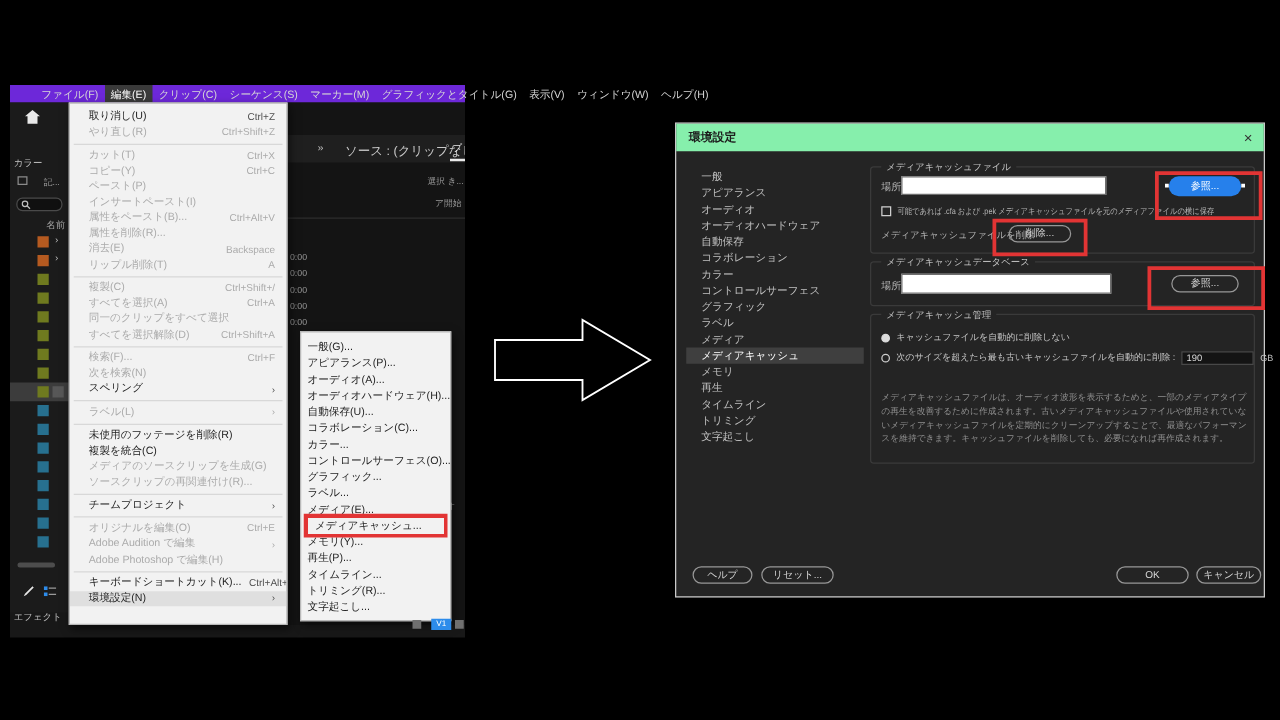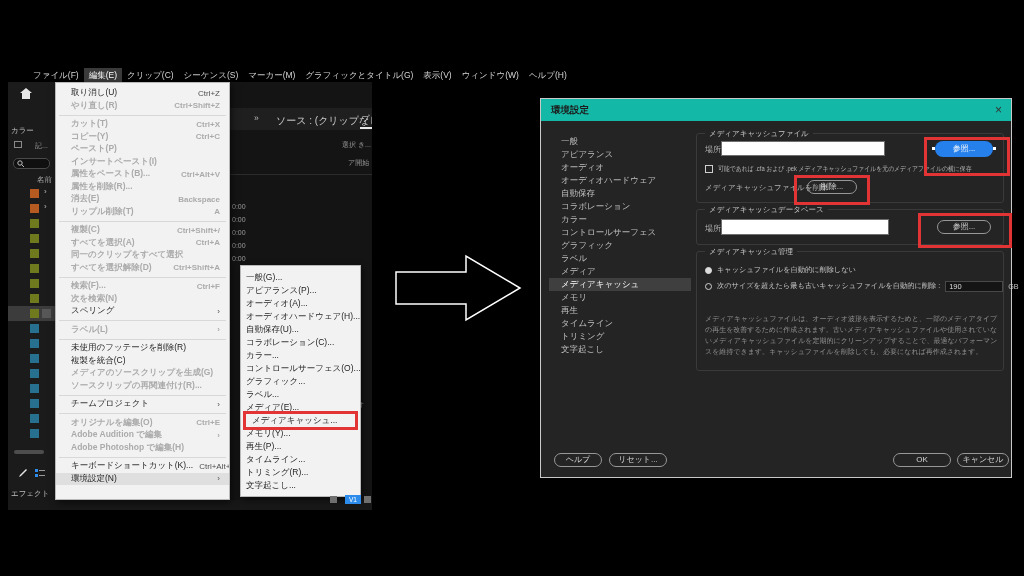--- a/index.html
+++ b/index.html
@@ -1,21 +1,21 @@
 <!DOCTYPE html>
 <html><head>
 <meta charset="utf-8">
 <style>
   html,body{margin:0;padding:0;background:#000;}
   body{width:1024px;height:576px;overflow:hidden;font-family:"Liberation Sans","DejaVu Sans",sans-serif;}
   #stage{position:relative;width:1024px;height:576px;background:#000;}
 
   
   #pp-window{position:absolute;left:8px;top:68px;width:364px;height:442px;background:#181818;}
-  #pp-menubar{position:absolute;left:0;top:0;width:364px;height:14px;background:#000000;display:flex;align-items:center;padding-left:20px;box-sizing:border-box;}
+  #pp-menubar{position:absolute;left:0;top:0;width:364px;height:14px;background:#6d28d9;display:flex;align-items:center;padding-left:20px;box-sizing:border-box;}
   .mb-item{padding:0 5px;height:14px;line-height:14px;font-size:8.5px;color:#d6d6d6;white-space:nowrap;}
   .mb-item.active{background:#3a3a3a;color:#fff;}
 
   #pp-left{position:absolute;left:0;top:14px;width:47px;height:408px;background:#1b1b1b;overflow:hidden;}
   #pp-home{position:absolute;left:11px;top:5px;}
   #pp-colorlabel{position:absolute;left:3px;top:44px;font-size:7.5px;color:#c2c2c2;}
   .tiny-ico{position:absolute;width:8px;height:7px;border:1px solid #8a8a8a;box-sizing:border-box;}
   #pp-binlabel{position:absolute;left:27px;top:59px;font-size:7px;color:#9a9a9a;}
   #pp-search{position:absolute;left:5px;top:76px;width:37px;height:11px;background:#101010;border:1px solid #4a4a4a;border-radius:5px;box-sizing:border-box;}
   #pp-namecol{position:absolute;left:29px;top:93px;font-size:7.5px;color:#a8a8a8;white-space:nowrap;}
@@ -39,34 +39,34 @@
   .tc{position:absolute;left:2px;font-size:7px;color:#9a9a9a;}
   #pp-vidfrag{position:absolute;left:120px;top:318px;font-size:7px;color:#9a9a9a;}
 
   #pp-v1{position:absolute;left:337px;top:427px;width:16px;height:9px;background:#2d8ceb;color:#fff;font-size:6.5px;line-height:9px;text-align:center;}
   .bt-ico{position:absolute;top:428px;width:7px;height:7px;background:#6f6f6f;}
 
   
   #edit-menu{position:absolute;left:47px;top:14px;width:175px;height:418px;background:#f2f2f2;border:1px solid #b9b9b9;box-shadow:2px 3px 7px rgba(0,0,0,.55);box-sizing:border-box;padding:4px 0;overflow:hidden;}
   .menu-item{display:flex;justify-content:space-between;align-items:center;height:12.5px;padding:0 9px 0 15px;font-size:8.5px;color:#1e1e1e;white-space:nowrap;}
   .menu-item .sc{font-size:8px;color:#4f4f4f;margin-left:6px;}
-  .menu-item.disabled,.menu-item.disabled .sc{color:#ababab;font-weight:bold;}
+  .menu-item.disabled,.menu-item.disabled .sc{color:#ababab;}
   .menu-item.active{background:#dfdfdf;}
   .menu-sep{height:1px;background:#d8d8d8;margin:2.5px 3px;}
 
   #pref-submenu{position:absolute;left:232px;top:197px;width:121px;height:232px;background:#f2f2f2;border:1px solid #b9b9b9;box-shadow:2px 3px 7px rgba(0,0,0,.55);box-sizing:border-box;padding:5px 0;overflow:visible;}
   .sub-item{height:13px;line-height:13px;padding:0 6px 0 5px;font-size:8.5px;color:#1e1e1e;white-space:nowrap;}
   .sub-item.red-ring{box-shadow:0 0 0 3px #e23434;margin:0 5px;padding-left:6px;position:relative;z-index:3;}
 
   
   #big-arrow{position:absolute;left:388px;top:250px;}
 
   
   #pref-dialog{position:absolute;left:540px;top:98px;width:472px;height:380px;background:#242424;border:1px solid #c9c9c9;box-shadow:3px 4px 12px rgba(0,0,0,.6);box-sizing:border-box;}
-  #dlg-titlebar{position:absolute;left:0;top:0;width:470px;height:22px;background:#14b8a6;display:flex;align-items:center;justify-content:space-between;padding:0 9px 0 10px;box-sizing:border-box;}
+  #dlg-titlebar{position:absolute;left:0;top:0;width:470px;height:22px;background:#86efac;display:flex;align-items:center;justify-content:space-between;padding:0 9px 0 10px;box-sizing:border-box;}
   #dlg-title{font-size:9.5px;font-weight:bold;color:#1c1c1c;}
   #dlg-close{font-size:12px;color:#333;line-height:12px;}
   #dlg-sidebar{position:absolute;left:8px;top:36px;width:142px;height:260px;}
   .side-item{height:13px;line-height:13px;padding-left:12px;font-size:8.5px;color:#c0c0c0;white-space:nowrap;}
   .side-item.selected{background:#3f3f3f;color:#ffffff;}
 
   #dlg-main{position:absolute;left:155px;top:30px;width:312px;height:320px;}
   .grp{position:absolute;border:1px solid #3a3a3a;border-radius:3px;box-sizing:border-box;}
   .grp-title{position:absolute;top:-5px;left:8px;background:#242424;padding:0 4px;font-size:7.5px;color:#c6c6c6;white-space:nowrap;}
   #grp-files{left:0;top:4px;width:308px;height:70px;}

